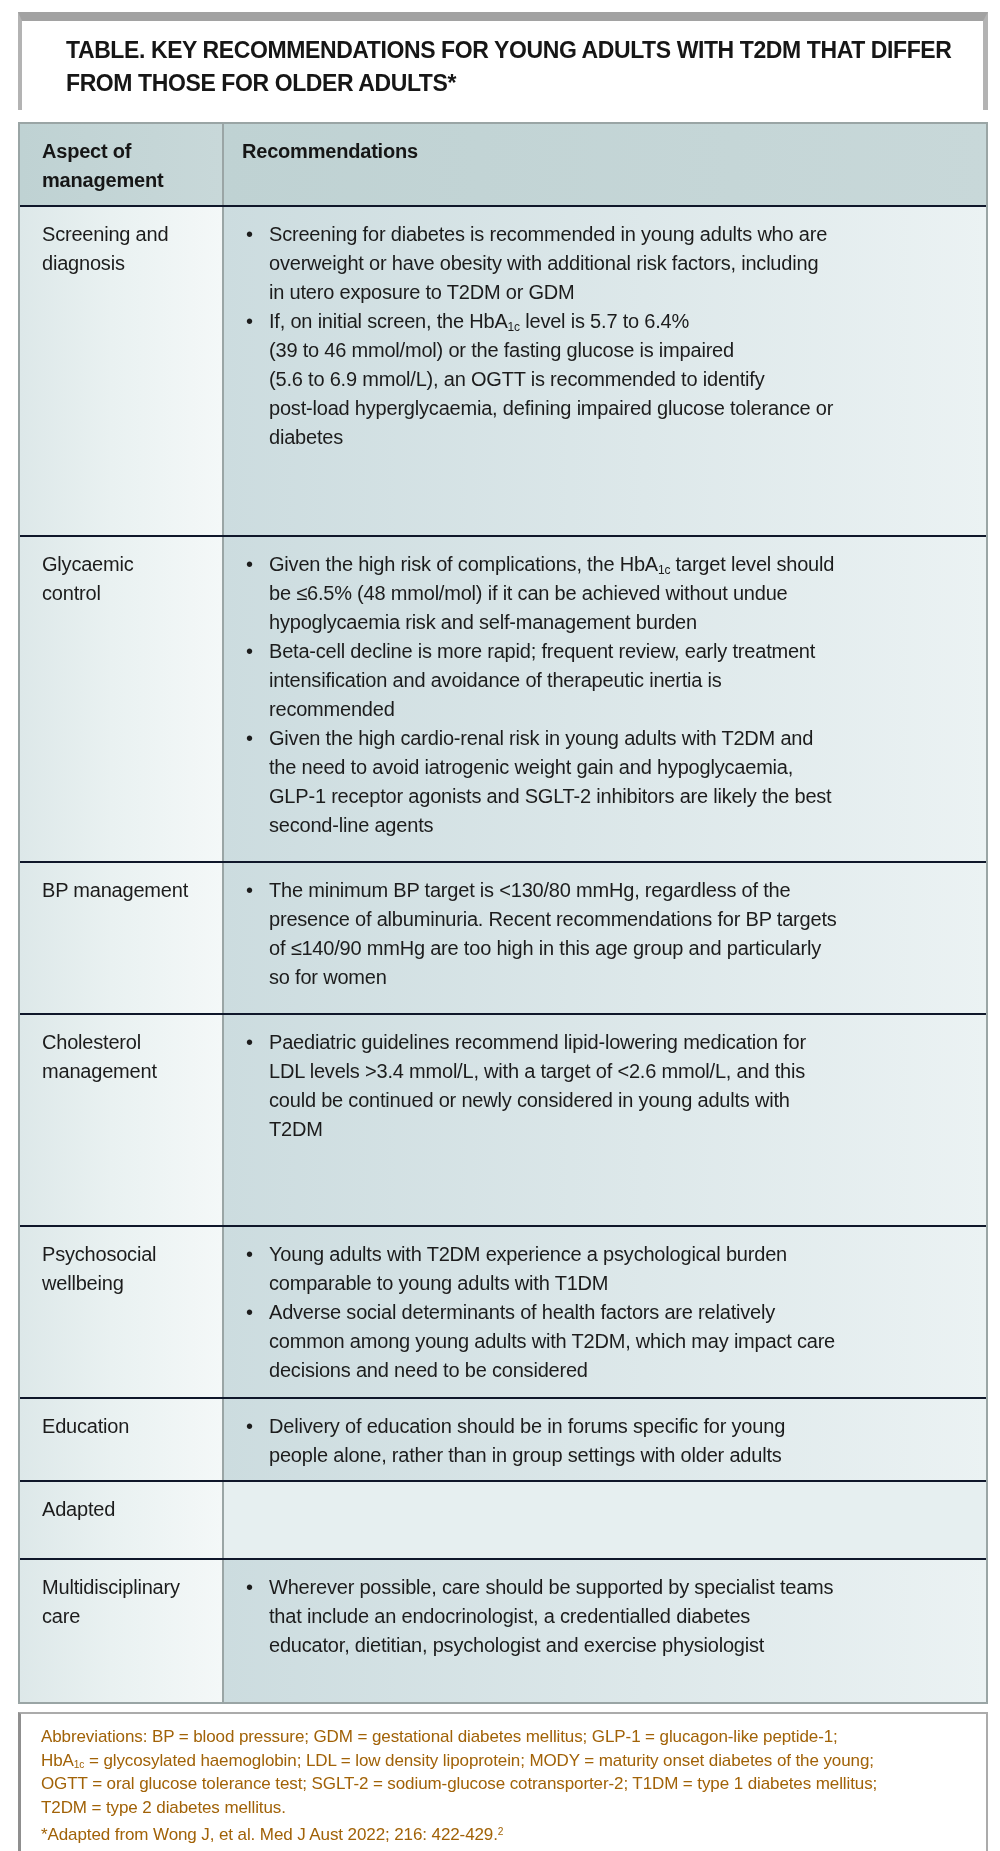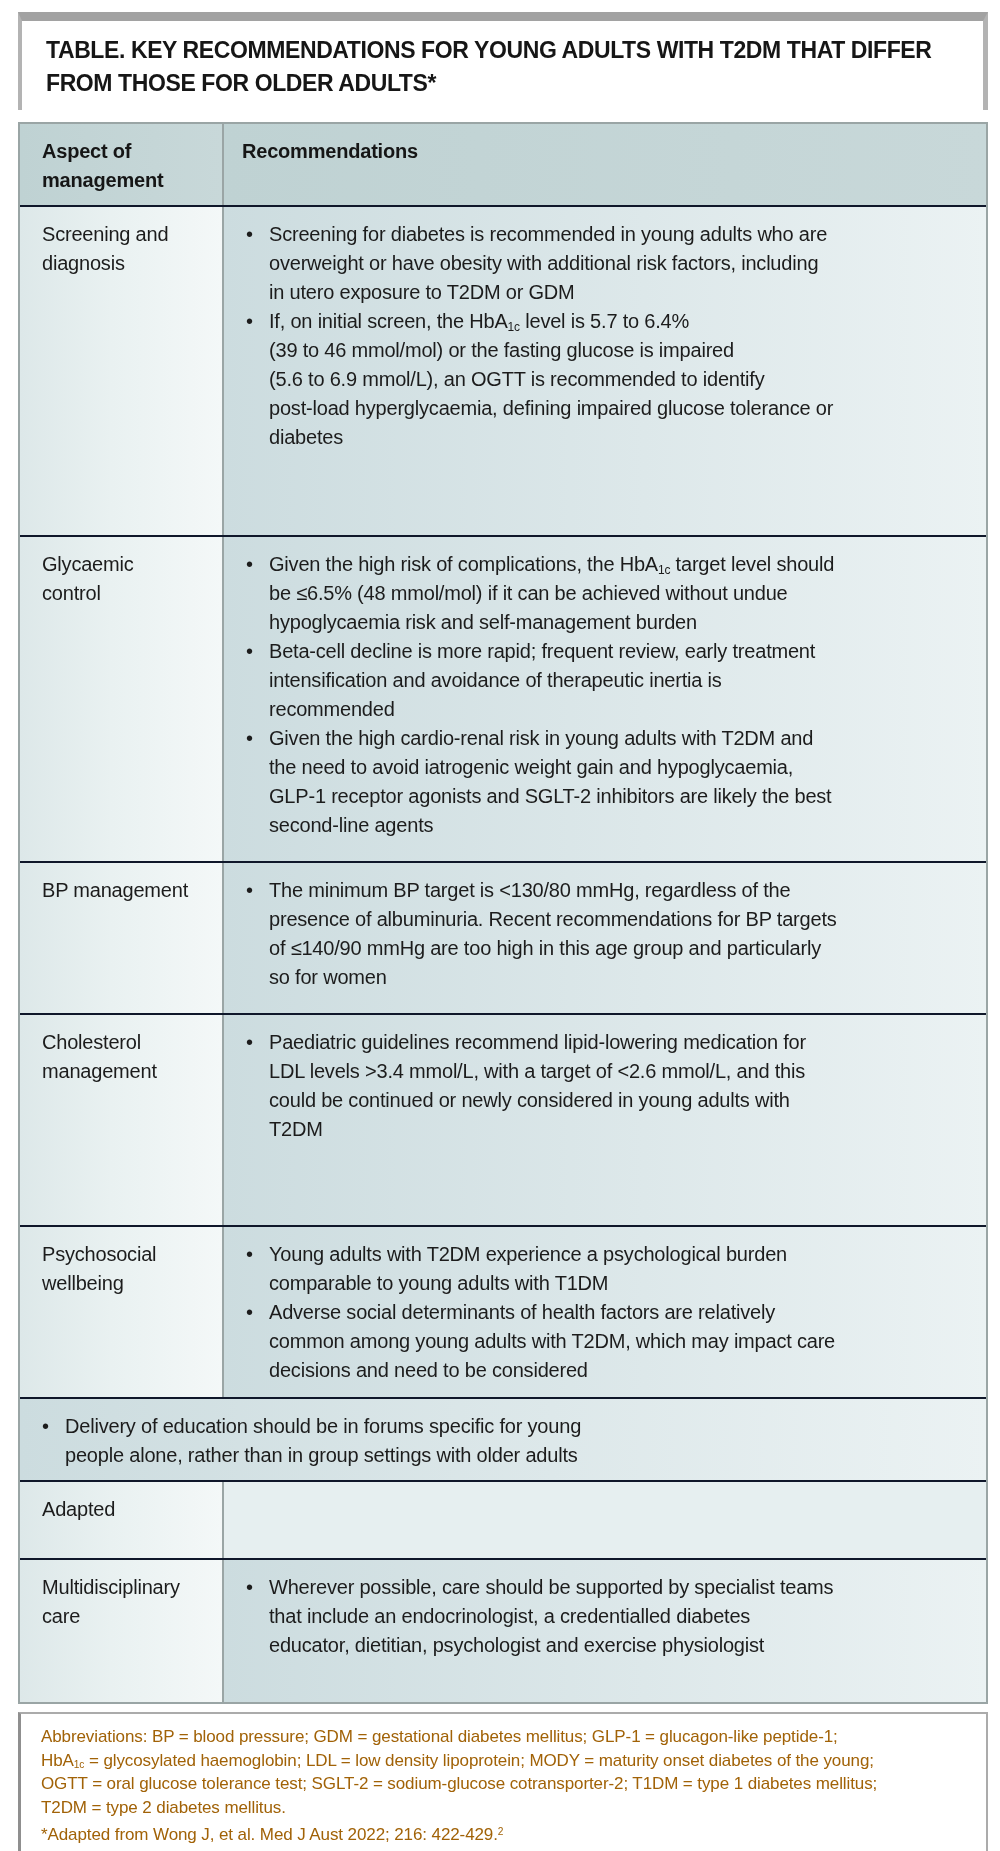--- a/index.html
+++ b/index.html
@@ -21,20 +21,21 @@
     background: #ffffff;
     padding: 13px 20px 10px 24px;
     min-height: 91px;
   }
   .title {
     font-size: 23px;
     line-height: 33px;
     font-weight: 700;
     letter-spacing: -0.4px;
     color: #161616;
+    margin-left: 20px;
   }
   .title .title-label { font-weight: 900; }
 
   
   .rec-table {
     margin: 12px 8px 0 18px;
     width: 970px;
     border: 2px solid #9aa5a5;
     background: #e6eff0;
   }
@@ -167,20 +168,23 @@
       </div>
       <div class="cell-rec">
         <ul class="bullet-list">
           <li>Young adults with T2DM experience a psychological burden<br>comparable to young adults with T1DM</li>
           <li>Adverse social determinants of health factors are relatively<br>common among young adults with T2DM, which may impact care<br>decisions and need to be considered</li>
         </ul>
       </div>
     </div>
 
     <div class="t-row" style="min-height:78px">
+      <div class="cell-aspect">
+        <div class="aspect-text">Education</div>
+      </div>
       <div class="cell-rec">
         <ul class="bullet-list">
           <li>Delivery of education should be in forums specific for young<br>people alone, rather than in group settings with older adults</li>
         </ul>
       </div>
     </div>
 
     <div class="t-row" style="min-height:78px">
       <div class="cell-aspect">
         <div class="aspect-text">Adapted</div>

